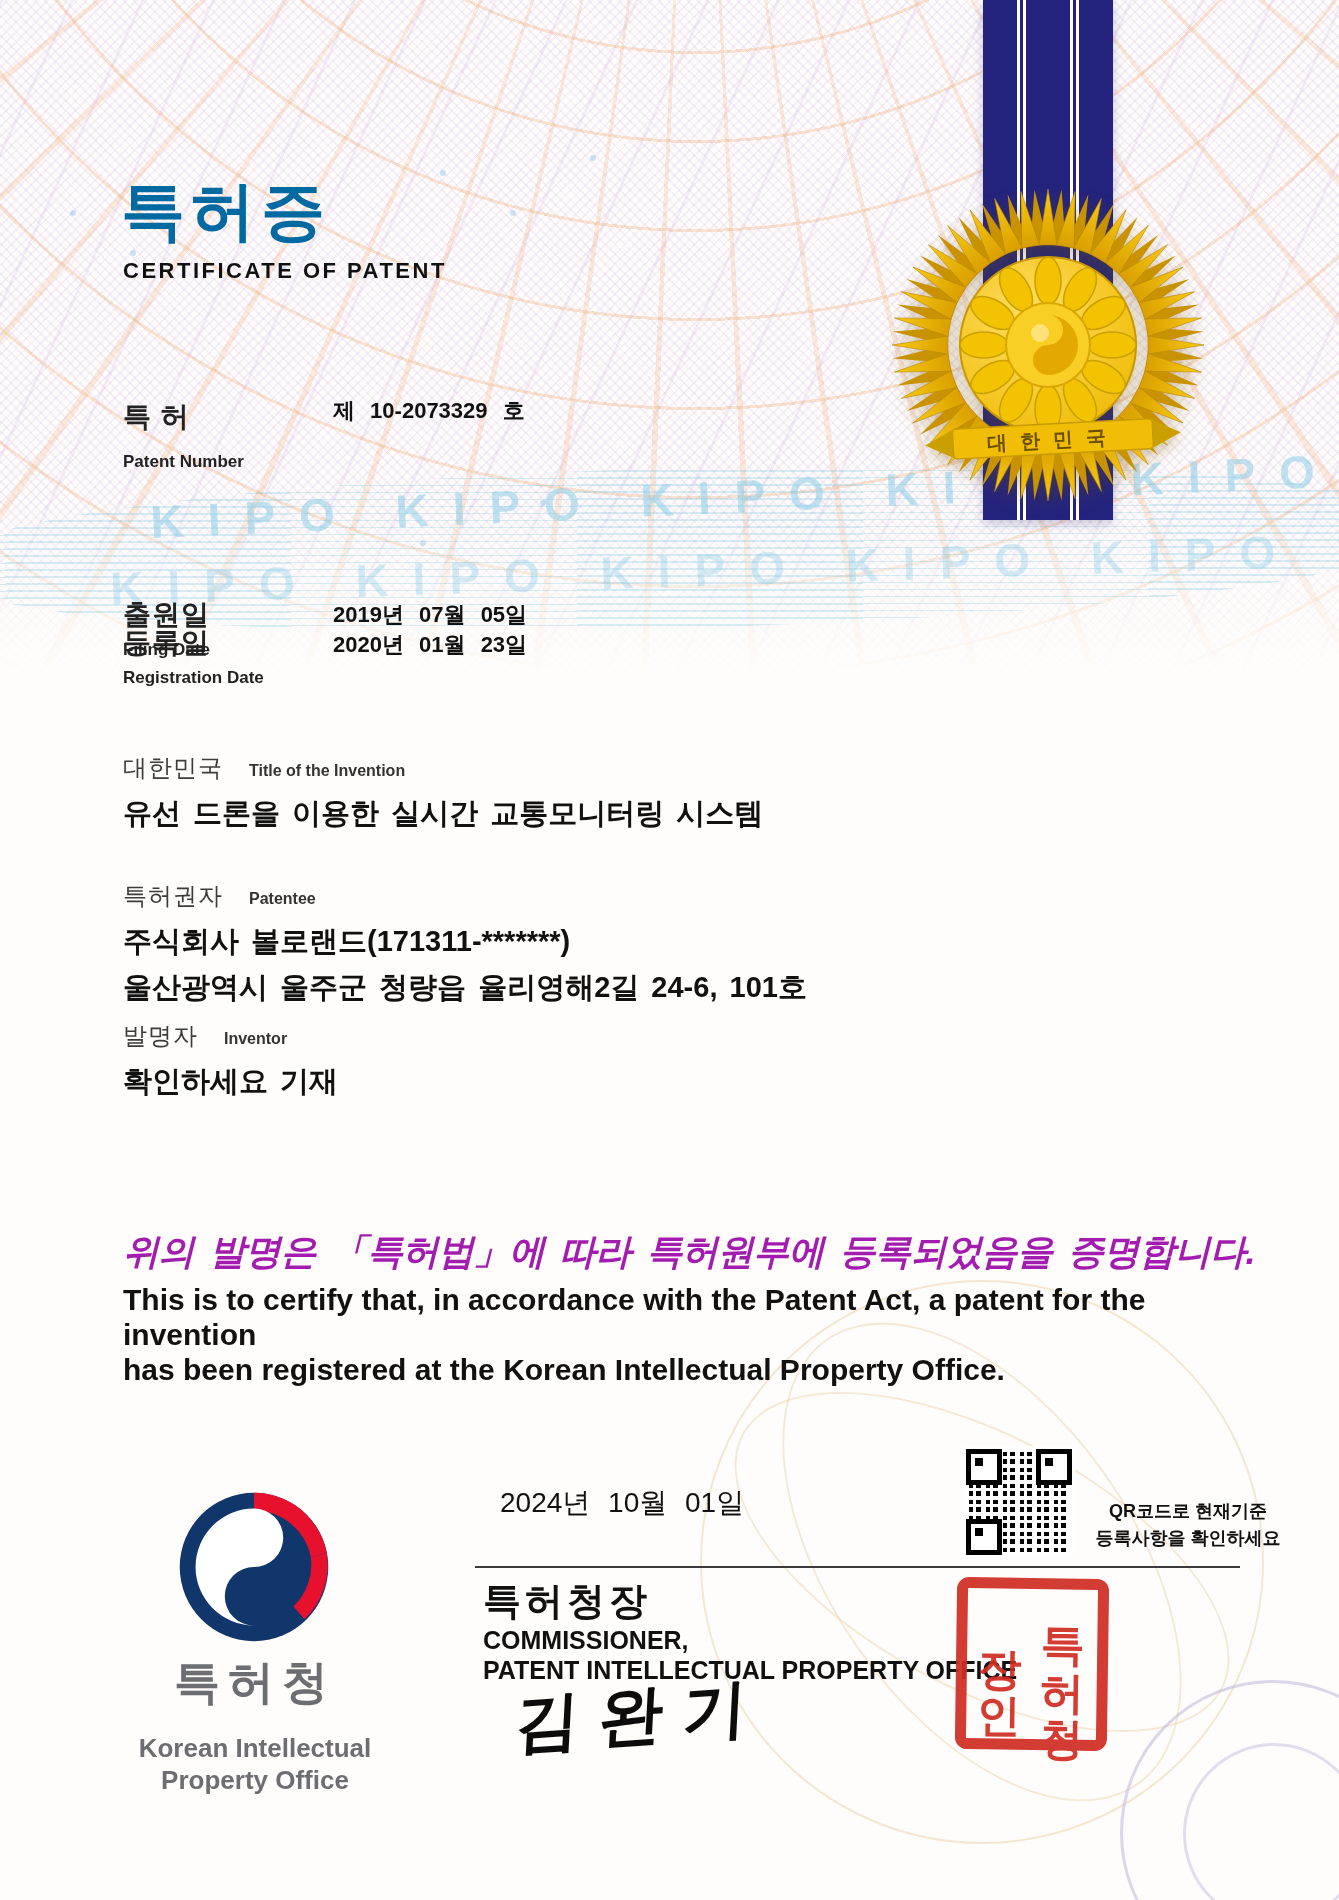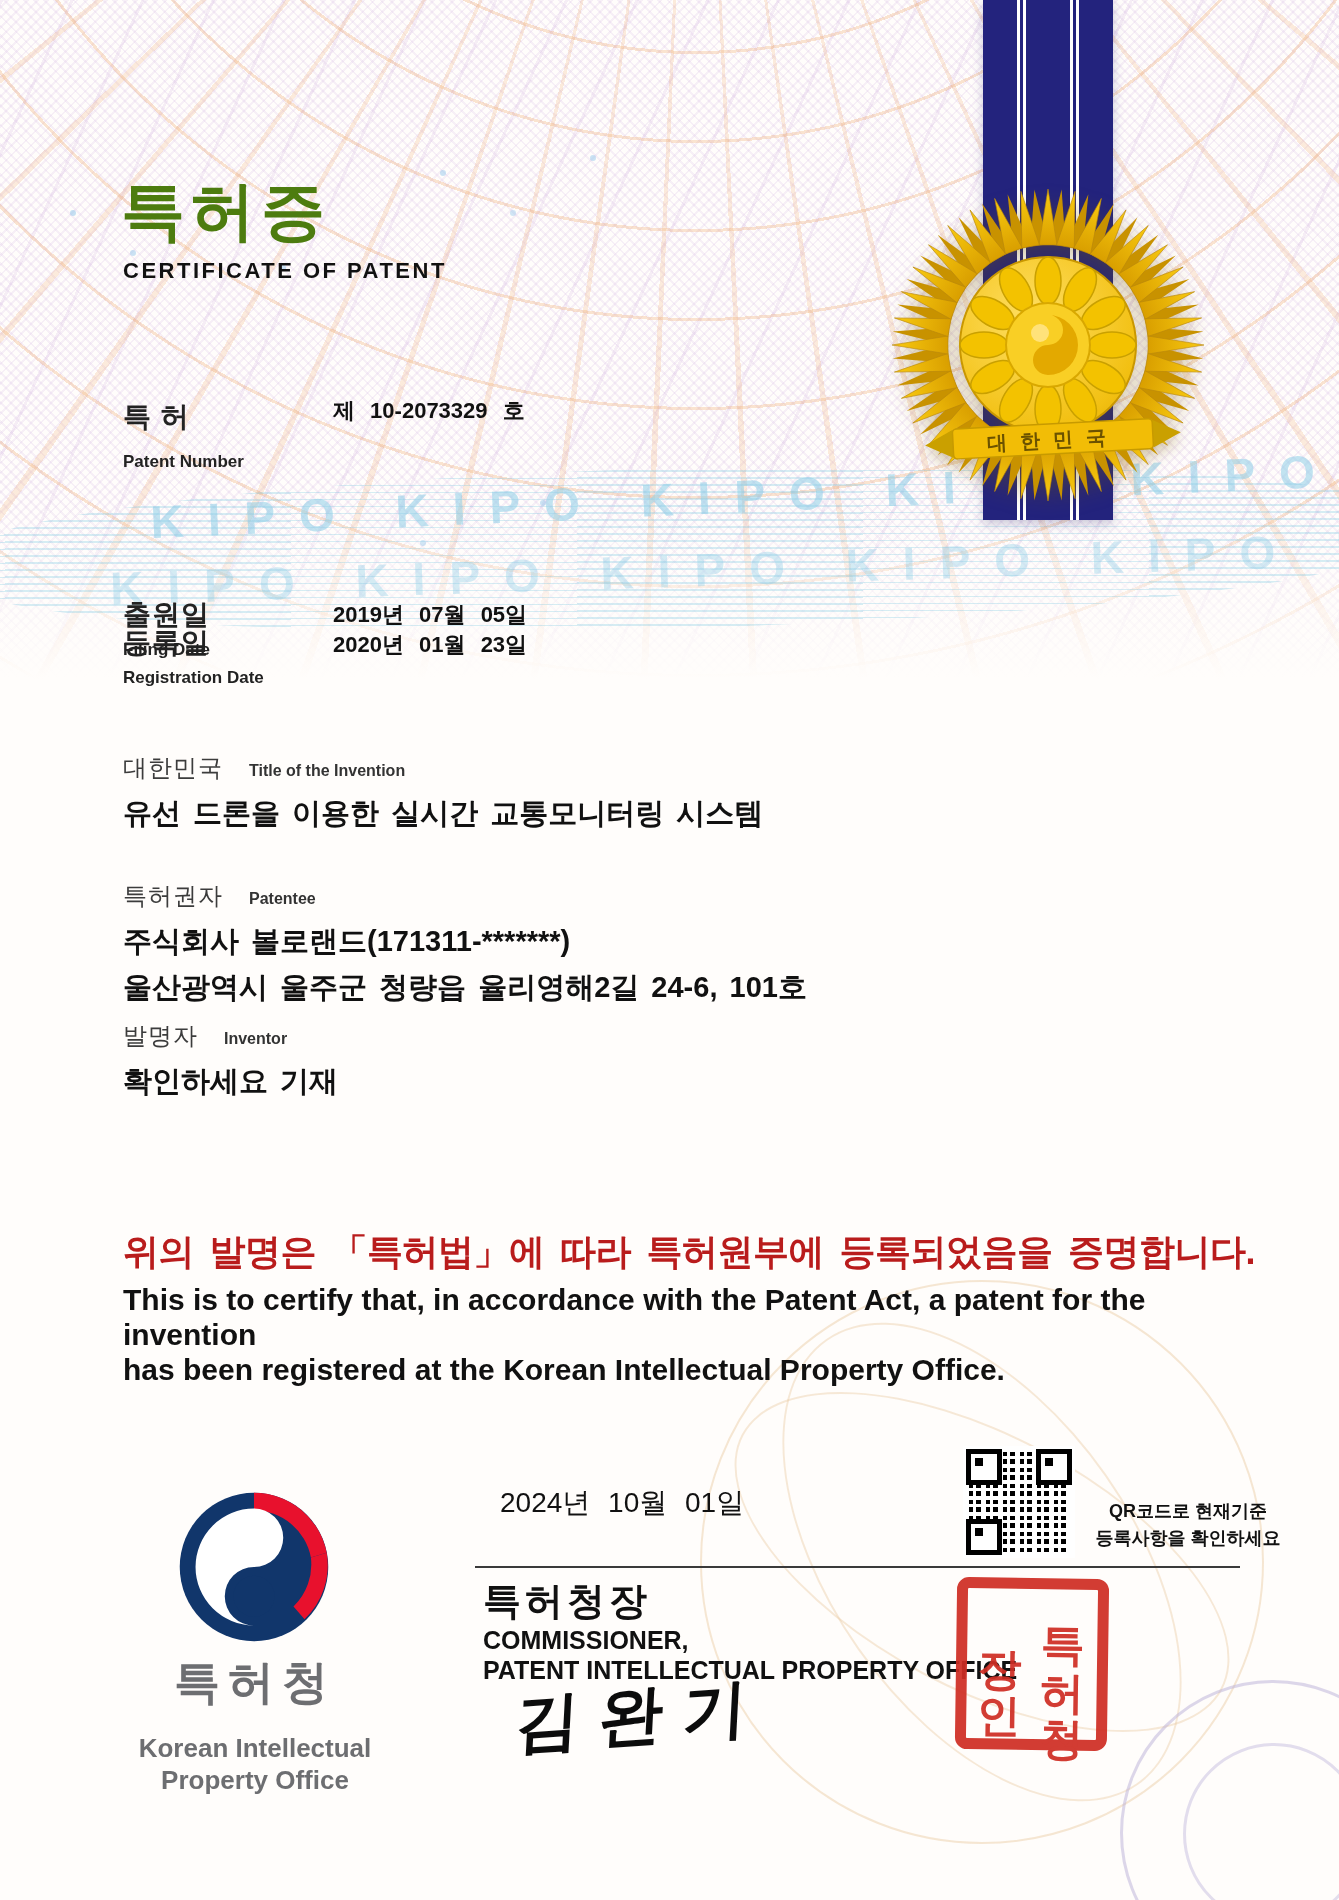--- a/index.html
+++ b/index.html
@@ -59,35 +59,35 @@
     position:absolute; left:983px; top:0; width:130px; height:520px;
     background:linear-gradient(90deg,
       #23237d 0 34px, #ffffff 34px 37px, #23237d 37px 40px, #ffffff 40px 43px,
       #23237d 43px 87px, #ffffff 87px 90px, #23237d 90px 93px, #ffffff 93px 96px,
       #23237d 96px 130px);
     box-shadow:0 4px 10px rgba(40,40,110,.25);
   }
   .medal{ position:absolute; left:878px; top:175px; width:340px; height:340px;
     filter:drop-shadow(0 6px 8px rgba(120,90,0,.35)); }
   
-  .title-ko{ position:absolute; left:121px; top:168px; font-size:64px; font-weight:bold; letter-spacing:6px; color:#4d7c0f;}
+  .title-ko{ position:absolute; left:121px; top:168px; font-size:64px; font-weight:bold; letter-spacing:6px; color:#0369a1;}
   .title-en{ position:absolute; left:123px; top:258px; font-size:22px; font-weight:bold; letter-spacing:2.5px; color:#111;}
   
   .row{ position:absolute; left:123px; width:900px;}
   .row .lk{ font-size:28px; font-weight:bold; color:#222; letter-spacing:1px;}
   .row .le{ font-size:17px; font-weight:bold; color:#222; margin-top:6px;}
   .row .val{ position:absolute; left:210px; top:-2px; font-size:22px; font-weight:bold; color:#111; word-spacing:9px; white-space:nowrap;}
   
   .sec{ position:absolute; left:123px; width:1120px;}
   .sec .head{ font-size:24px; color:#3c3c3c; letter-spacing:1px;}
   .sec .head .en{ font-size:16px; font-weight:bold; color:#333; margin-left:26px; letter-spacing:0;}
   .sec .val{ font-size:29px; font-weight:bold; color:#111; margin-top:10px; word-spacing:4px;}
   
   .cert-ko{ position:absolute; left:123px; top:1228px; width:1160px; font-size:36px; font-weight:bold;
-    letter-spacing:-.5px; word-spacing:6px; color:#b91c1c;}
+    letter-spacing:-.5px; word-spacing:6px; color:#a21caf;font-style:italic;}
   .cert-en{ position:absolute; left:123px; top:1282px; width:1140px; font-size:30px; font-weight:bold;
     line-height:35px; color:#111;}
   
   .issue-date{ position:absolute; left:500px; top:1484px; font-size:28px; font-weight:normal; word-spacing:10px; color:#111;}
   .qr{ position:absolute; left:963px; top:1446px; width:106px; height:106px; background:#fff; padding:3px;}
   .qr .mods{ position:absolute; inset:6px;
     background:
       repeating-linear-gradient(0deg, rgba(0,0,0,0) 0 4px, #fff 4px 8px, rgba(0,0,0,0) 8px 13px, #fff 13px 16px),
       repeating-linear-gradient(90deg, #000 0 4px, #fff 4px 7px, #000 7px 12px, #fff 12px 17px);
   }

